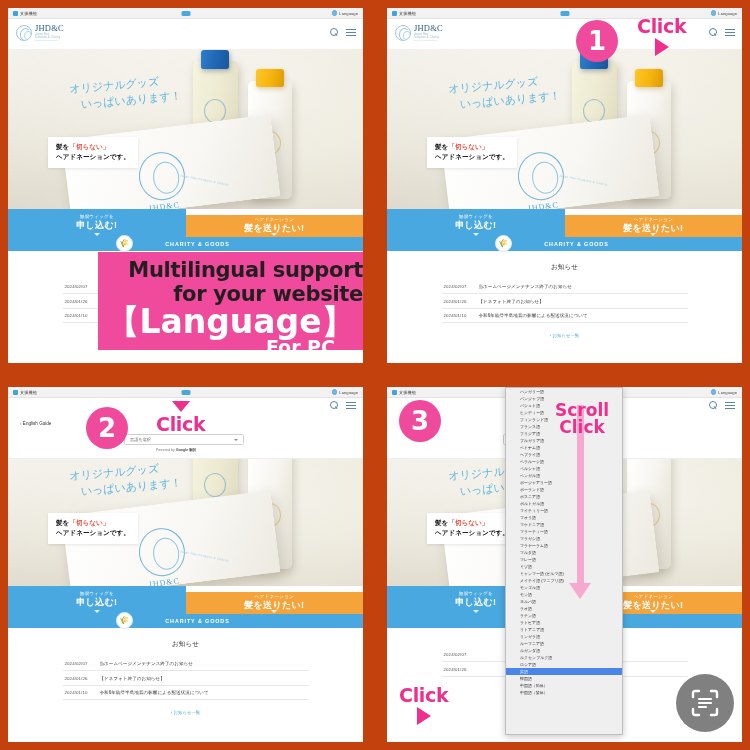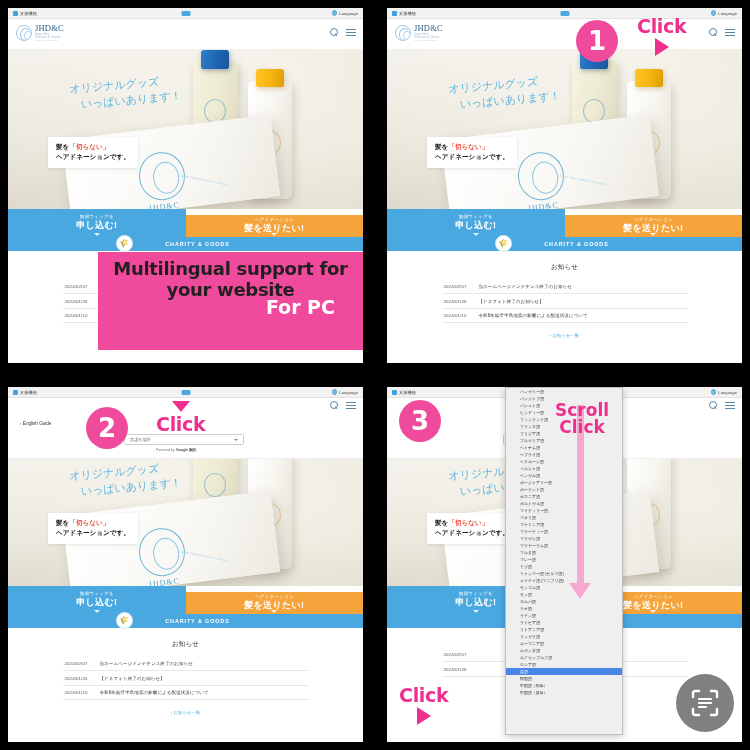--- a/index.html
+++ b/index.html
@@ -5,21 +5,21 @@
   * { box-sizing: border-box; margin: 0; padding: 0; }
   html, body {
     width: 750px; height: 750px;
     font-family: "Liberation Sans", "DejaVu Sans", sans-serif;
     background: #a6dcf0;
     overflow: hidden;
   }
   .grid {
     position: relative;
     width: 750px; height: 750px;
-    background: #000000;
+    background: #c2410c;
   }
   .panel {
     position: absolute;
     width: 355px; height: 355px;
     background: #a6dcf0;
     overflow: hidden;
   }
   #panel-1 { left: 8px;   top: 8px; }
   #panel-2 { left: 387px; top: 8px; }
   #panel-3 { left: 8px;   top: 387px; }
@@ -353,21 +353,21 @@
 
   
   .pink-banner {
     position: absolute;
     left: 90px; top: 244px; width: 265px; height: 98px;
     background: #ef4a9b;
     color: #fff;
     padding-top: 6px;
   }
   .pb-line1 {
-    text-align: center; font-size: 18px; font-weight: bold;
+    text-align: right; font-size: 21px; font-weight: bold;
     color: #231f20; letter-spacing: -.3px;
     font-family: "DejaVu Sans", sans-serif;
   }
   .pb-line2 {
     text-align: center; font-size: 33px; font-weight: bold; color: #fff;
     line-height: 1.05; margin-top: -1px;
     font-family: "DejaVu Sans", sans-serif;
   }
   .pb-line3 {
     text-align: right; font-size: 19px; font-weight: bold; color: #fff;
@@ -493,20 +493,21 @@
             <span class="news-date">2024/01/10</span>
             <span class="news-text">令和6年能登半島地震の影響による配送状況について</span>
           </div>
         </div>
         <div class="news-more">› お知らせ一覧</div>
       </div>
     </div>
 
     <div class="pink-banner">
       <div class="pb-line1">Multilingual support for your website</div>
+      <div class="pb-line2">【Language】</div>
       <div class="pb-line3">For PC</div>
     </div>
   </div>
 
   <div class="panel" id="panel-2">
     <div class="site">
       <div class="acc-bar">
         <div class="acc-left">
           <span class="acc-dot"></span>
           <span class="acc-label">支援機能</span>

